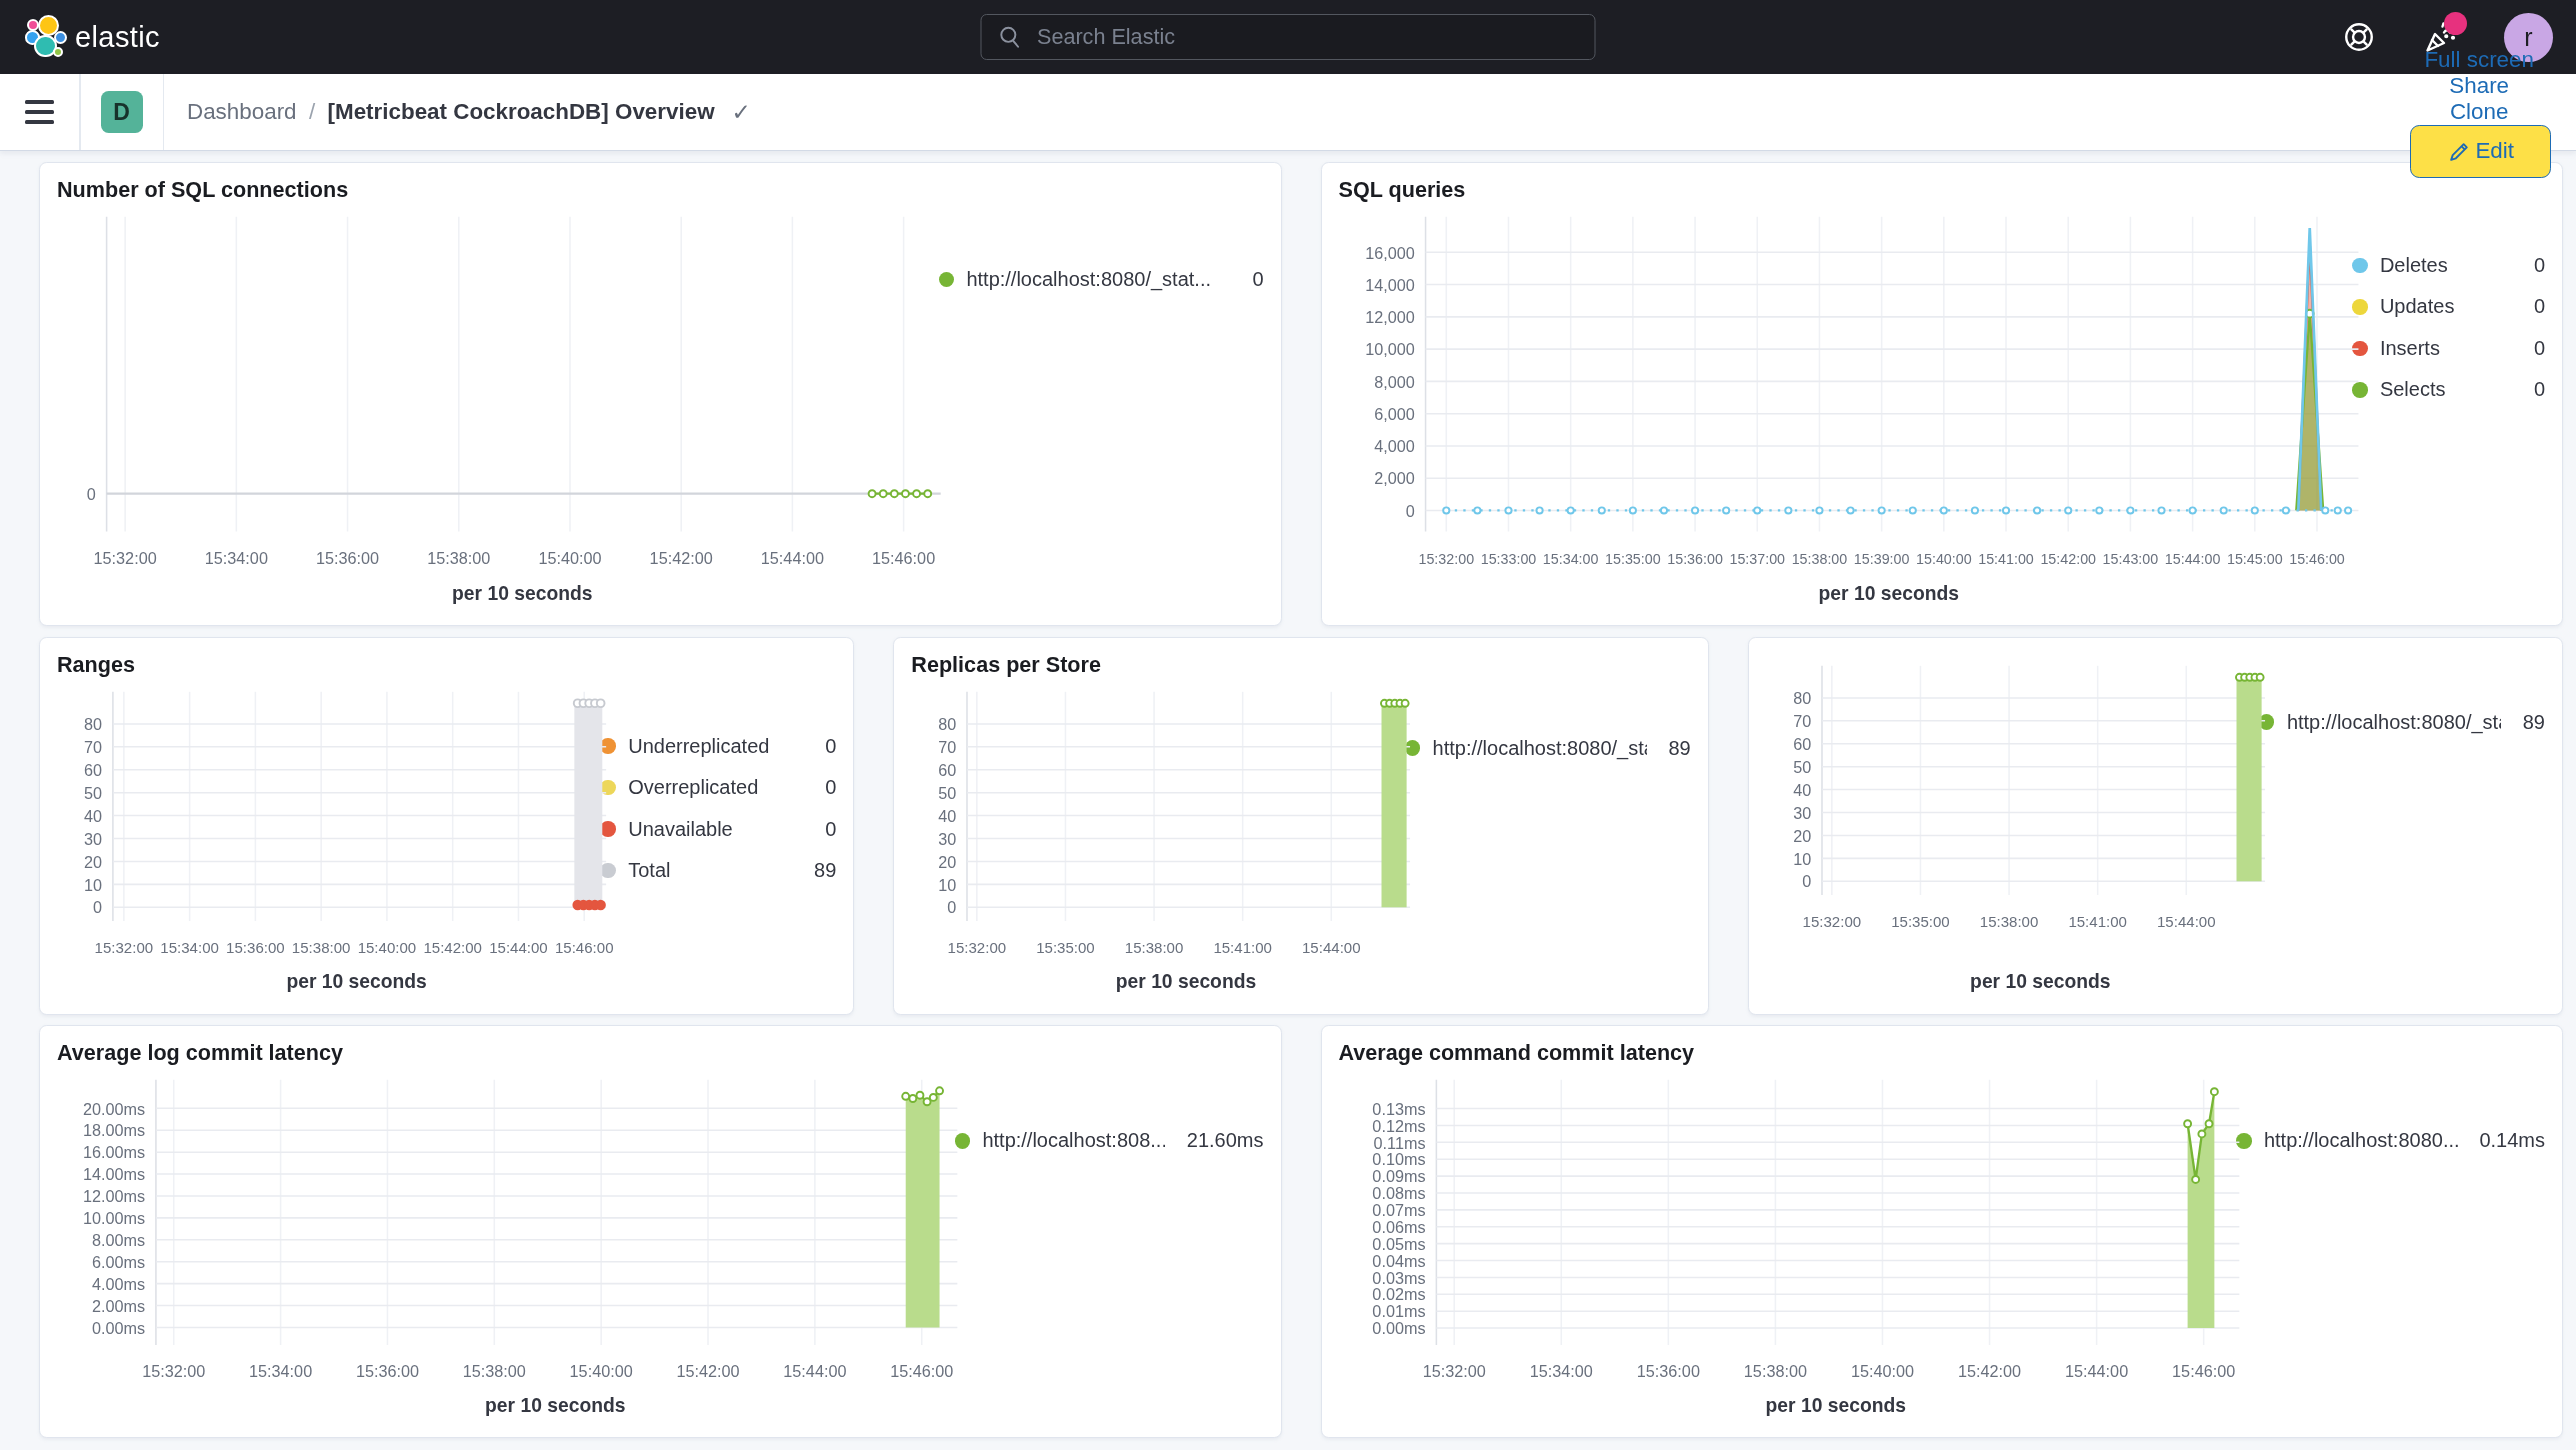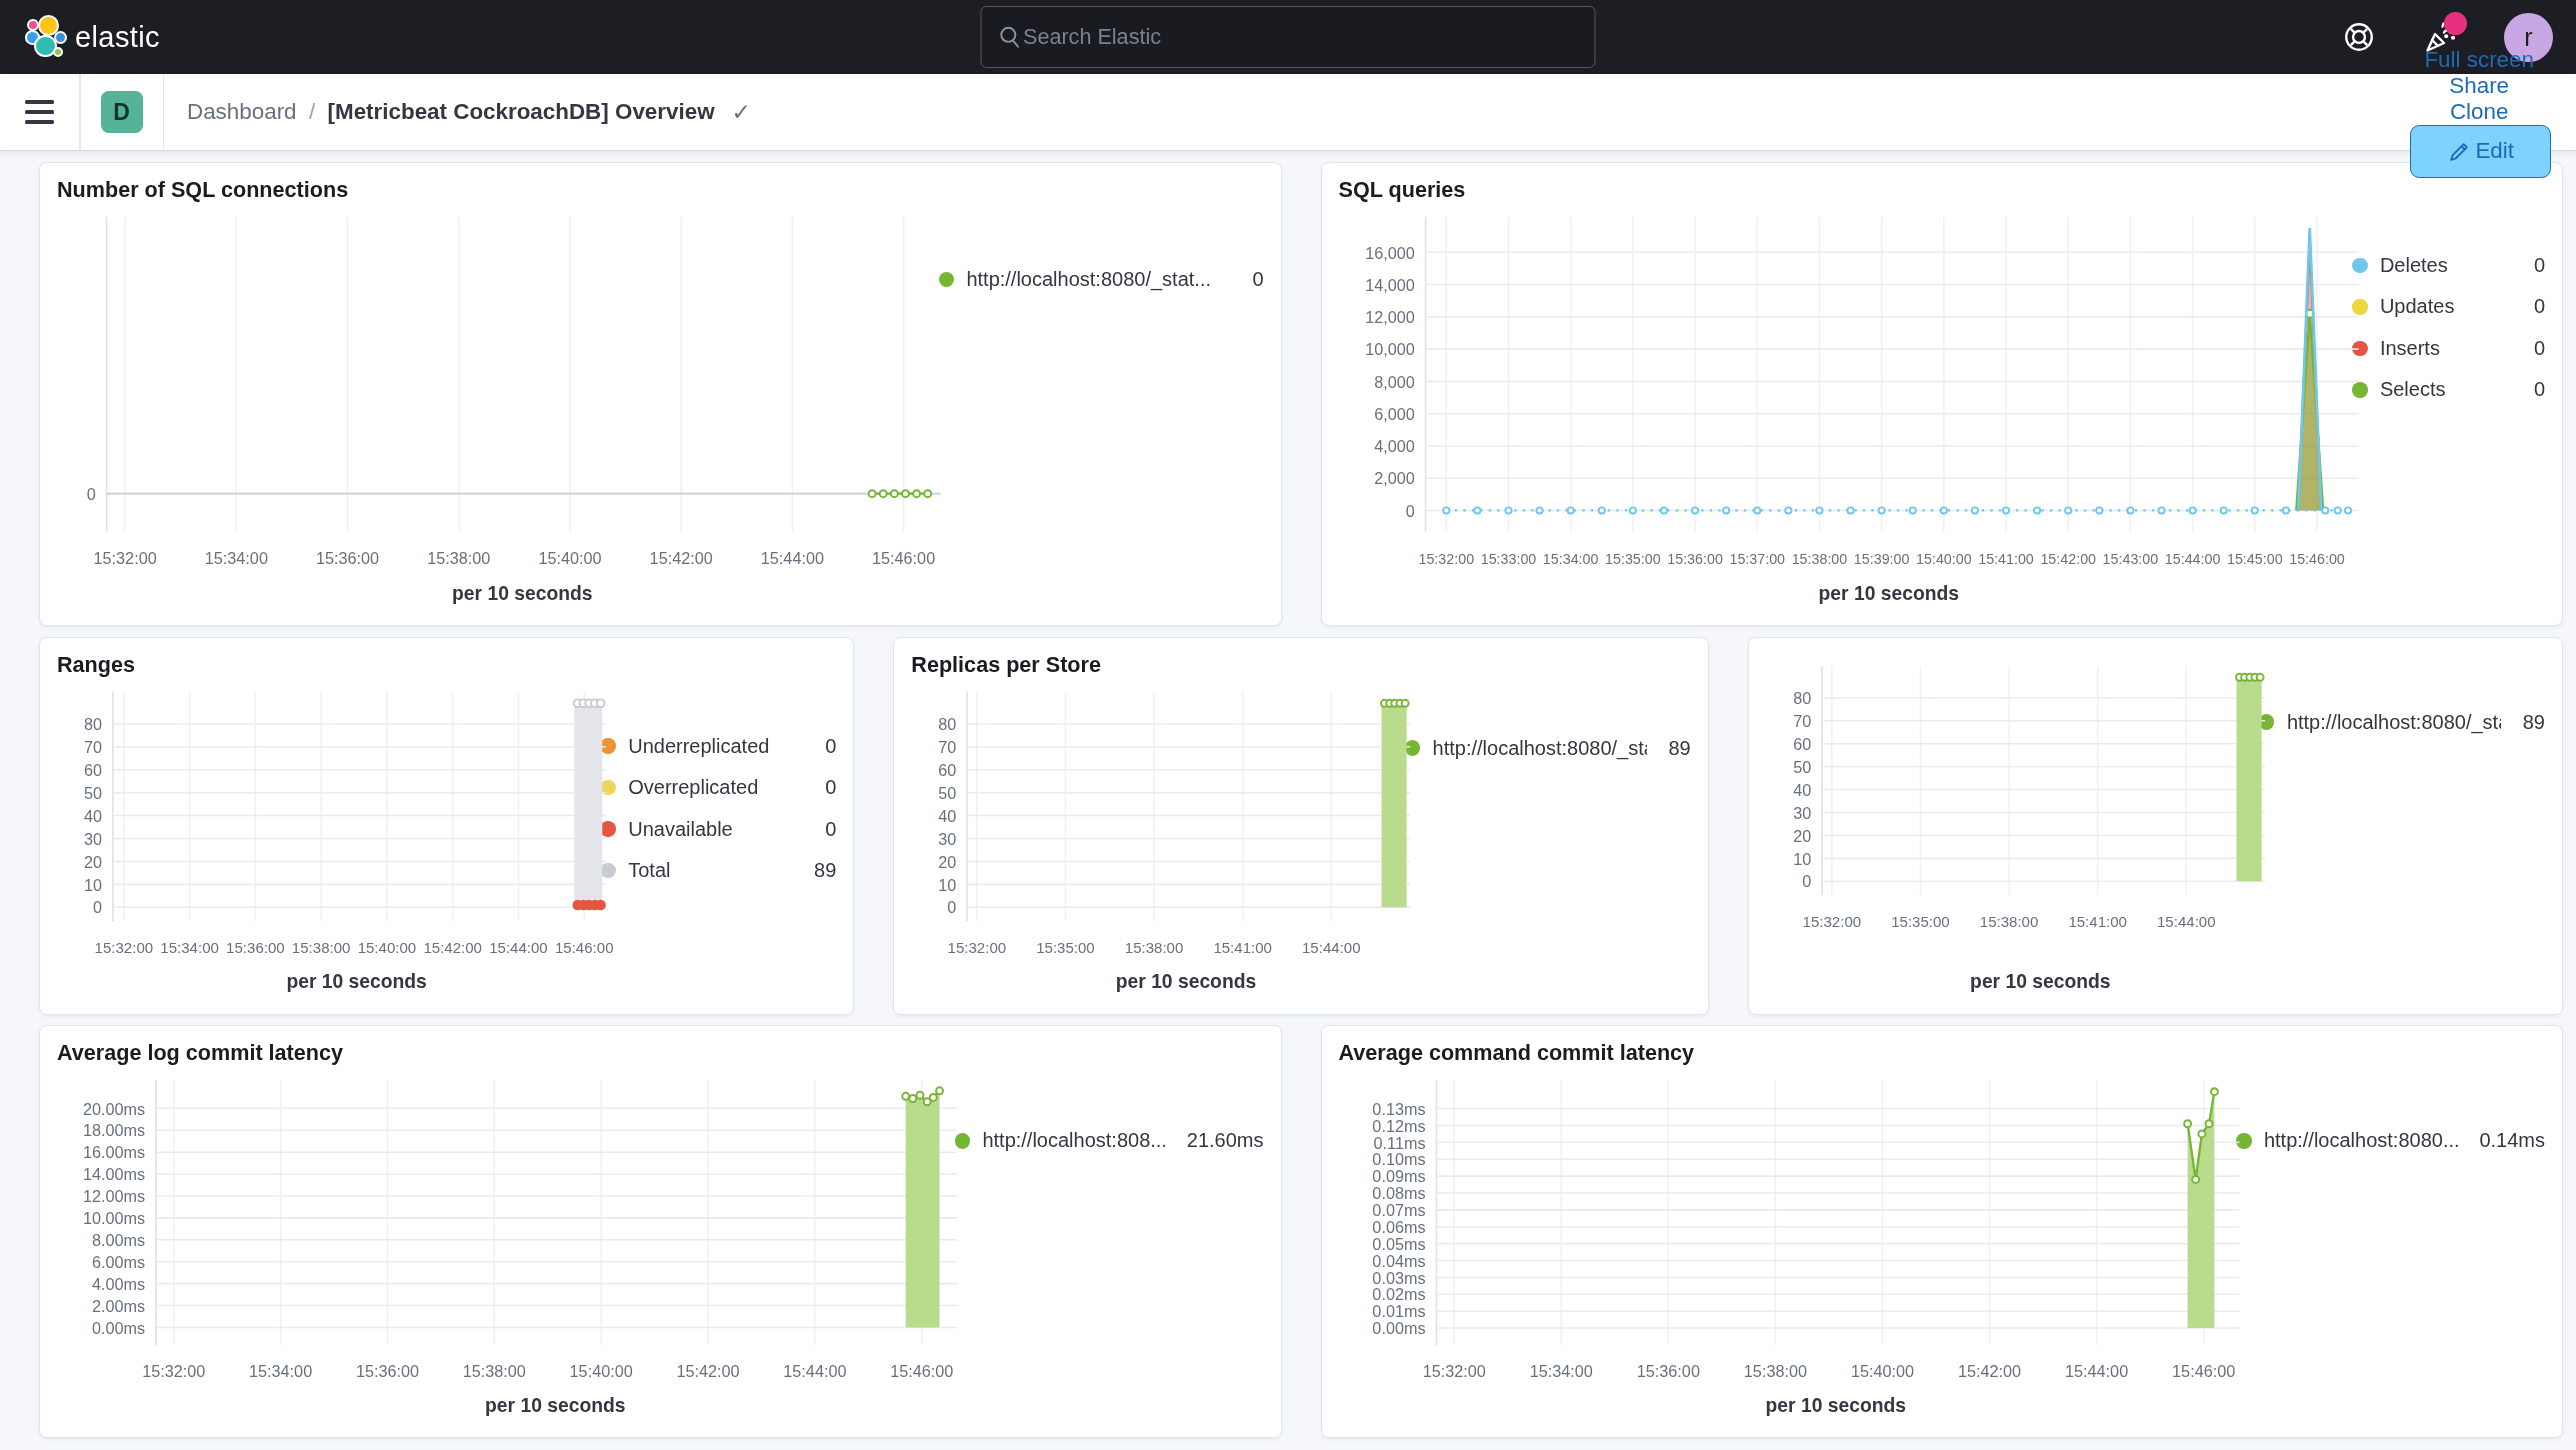--- a/index.html
+++ b/index.html
@@ -11,23 +11,23 @@
   .logo { display:flex; align-items:center; gap:5px; margin-left:25px; }
   .logo-mark { width:45px; height:45px; position:relative; }
   .logo-mark i { position:absolute; border-radius:50%; border:2.3px solid #fff; }
   .lm-pink   { width:12.4px;height:12.4px;left:1.5px;top:4.6px;background:#F04E98; }
   .lm-yellow { width:21px;height:21px;left:13px;top:0;background:#FEC514; }
   .lm-blue   { width:14.7px;height:14.7px;left:0;top:15.5px;background:#36A2EF; }
   .lm-teal   { width:22.4px;height:22.4px;left:9.3px;top:20px;background:#2FBCB1; }
   .lm-blue2  { width:13px;height:13px;left:29px;top:16px;background:#3C8FE0; }
   .lm-green  { width:10px;height:10px;left:28px;top:32px;background:#93C548; }
   .logo-text { color:#fff; font-size:29px; font-weight:500; letter-spacing:0.4px; }
-  .search { position:absolute; left:50%; transform:translateX(-50%); width:615px; height:62px;
+  .search { position:absolute; left:50%; transform:translateX(-50%); width:615px; height:46px;
     border:1.5px solid #53575F; border-radius:6.2px; background:#1A1B20; display:flex; align-items:center;
-    padding:0 15.5px; }
+    padding:0 15.5px; gap:14px; }
   .search-ph { color:#7A818F; font-size:21.6px; }
   .hdr-right { margin-left:auto; display:flex; align-items:center; gap:45px; margin-right:23px; }
   .icon-btn { position:relative; width:37px; height:37px; display:flex; align-items:center; justify-content:center; cursor:pointer; }
   .notif-dot { position:absolute; top:-6.2px; right:-7.7px; width:23px; height:23px; border-radius:50%; background:#E7317E; }
   .avatar { width:49px; height:49px; border-radius:50%; background:#C9A7E5; color:#1D1E24;
     display:flex; align-items:center; justify-content:center; font-size:25px; }
 
   
   .nav { height:77px; background:#fff; display:flex; align-items:center;
     border-bottom:1.5px solid #D3DAE6; box-shadow:0 3.1px 4.6px rgba(152,162,179,.15); position:relative; z-index:2; }
@@ -38,21 +38,21 @@
     display:flex; align-items:center; justify-content:center; font-size:23px; font-weight:700; margin:0 20px; }
   .crumbs { display:flex; align-items:flex-start; margin-left:23px; font-size:22.4px; }
   .crumb-root { color:#69707D; cursor:pointer; }
   .crumb-sep { color:#9AA2AD; margin:0 12.4px; }
   .crumb-title { color:#343741; font-weight:600; }
   .crumb-check { color:#69707D; font-size:23px; margin-left:17px; }
   .nav-actions { margin-left:auto; display:flex; align-items:center;flex-direction:column; }
   .nav-link { color:#1D6BB5; font-size:22.4px; padding:0 34px; cursor:pointer; white-space:nowrap; }
   .edit-btn { display:flex; align-items:center; gap:3px; height:53px; padding:0 36px; margin:0 25px 0 28px;
     border:1.5px solid #1D6BB5; border-radius:9.3px; color:#1D6BB5; font-size:22.4px; font-weight:500;
-    background:#7dd3fc; cursor:pointer; }
+    background:#fde047; cursor:pointer; }
 
   
   .main { padding:10.8px 13px; display:flex; flex-direction:column; gap:10.8px; }
   .row { display:flex; gap:13px; }
   .r1 { height:464px; } .r2 { height:378px; } .r3 { height:413px; }
   .panel { flex:1; background:#fff; border:1.5px solid #E0E5EE; border-radius:7.7px;
     box-shadow:0 1.5px 3.1px rgba(152,162,179,.12); padding:14px 17px 6.2px; display:flex; flex-direction:column; min-width:0;margin-left:26px; }
   .panel-title { font-size:21.6px; font-weight:700; color:#1A1C21; }
   .panel-body { flex:1; display:flex; min-height:0; margin-top:3.1px; }
   .chart-col { flex:1; display:flex; flex-direction:column; min-width:0; }

